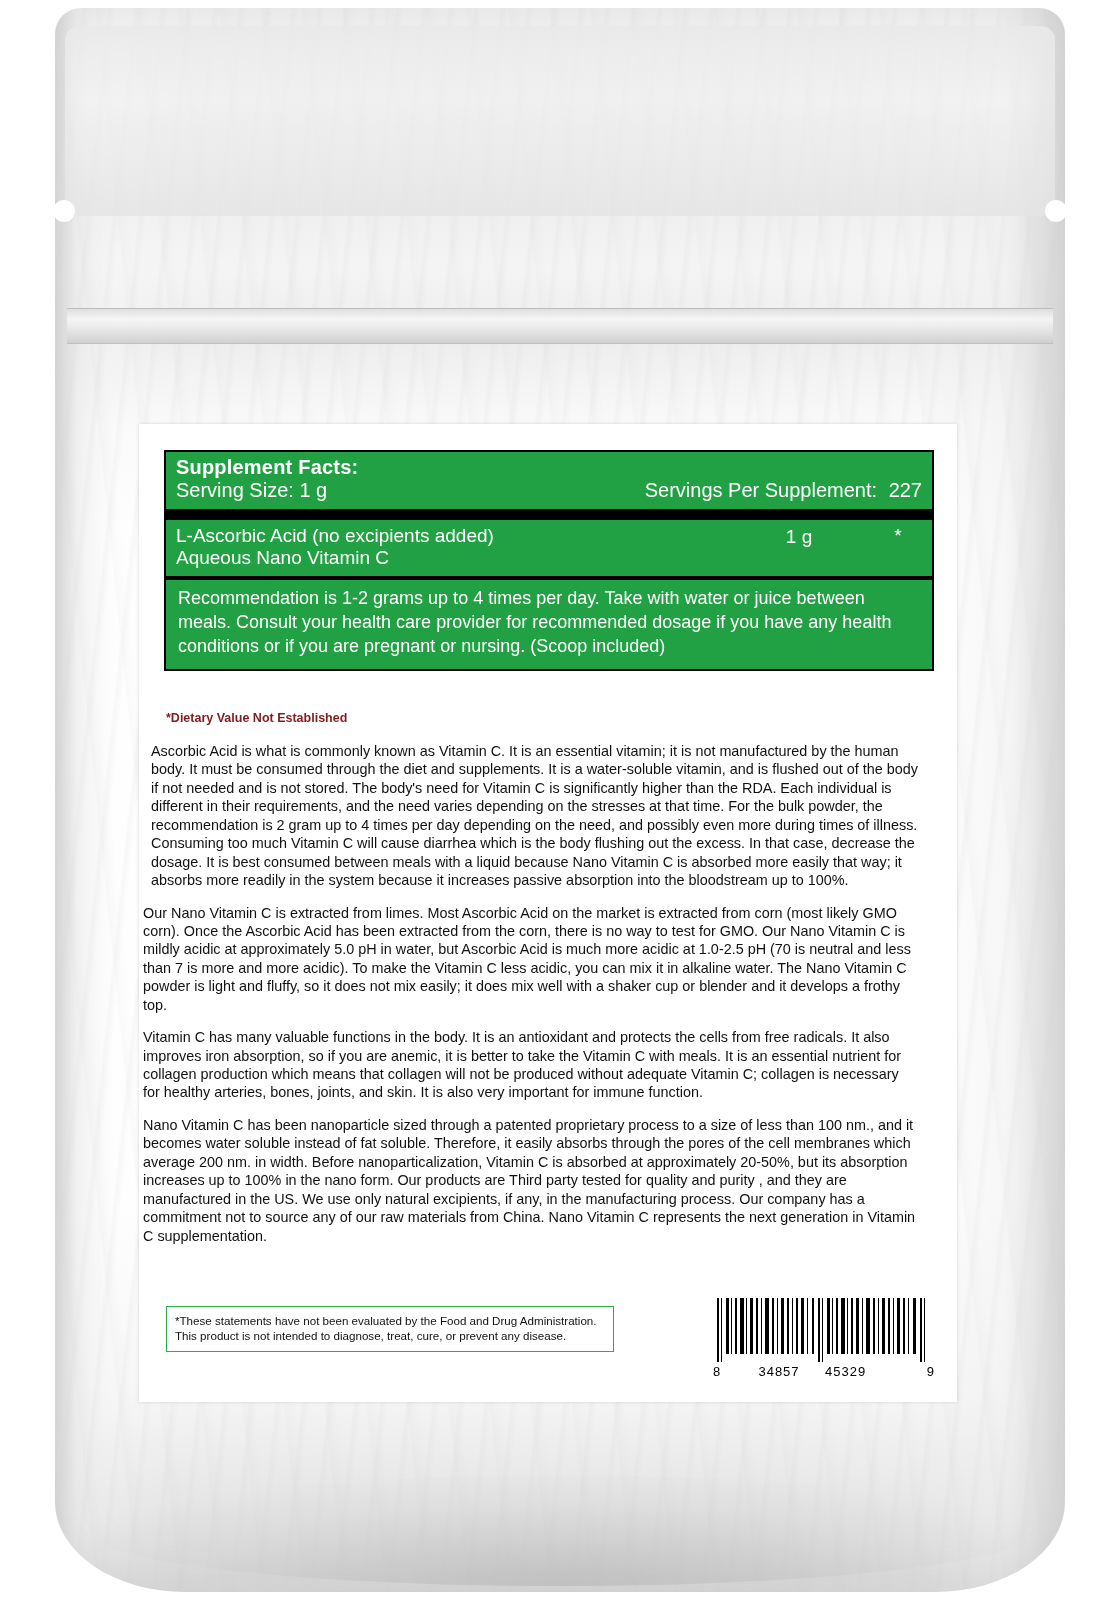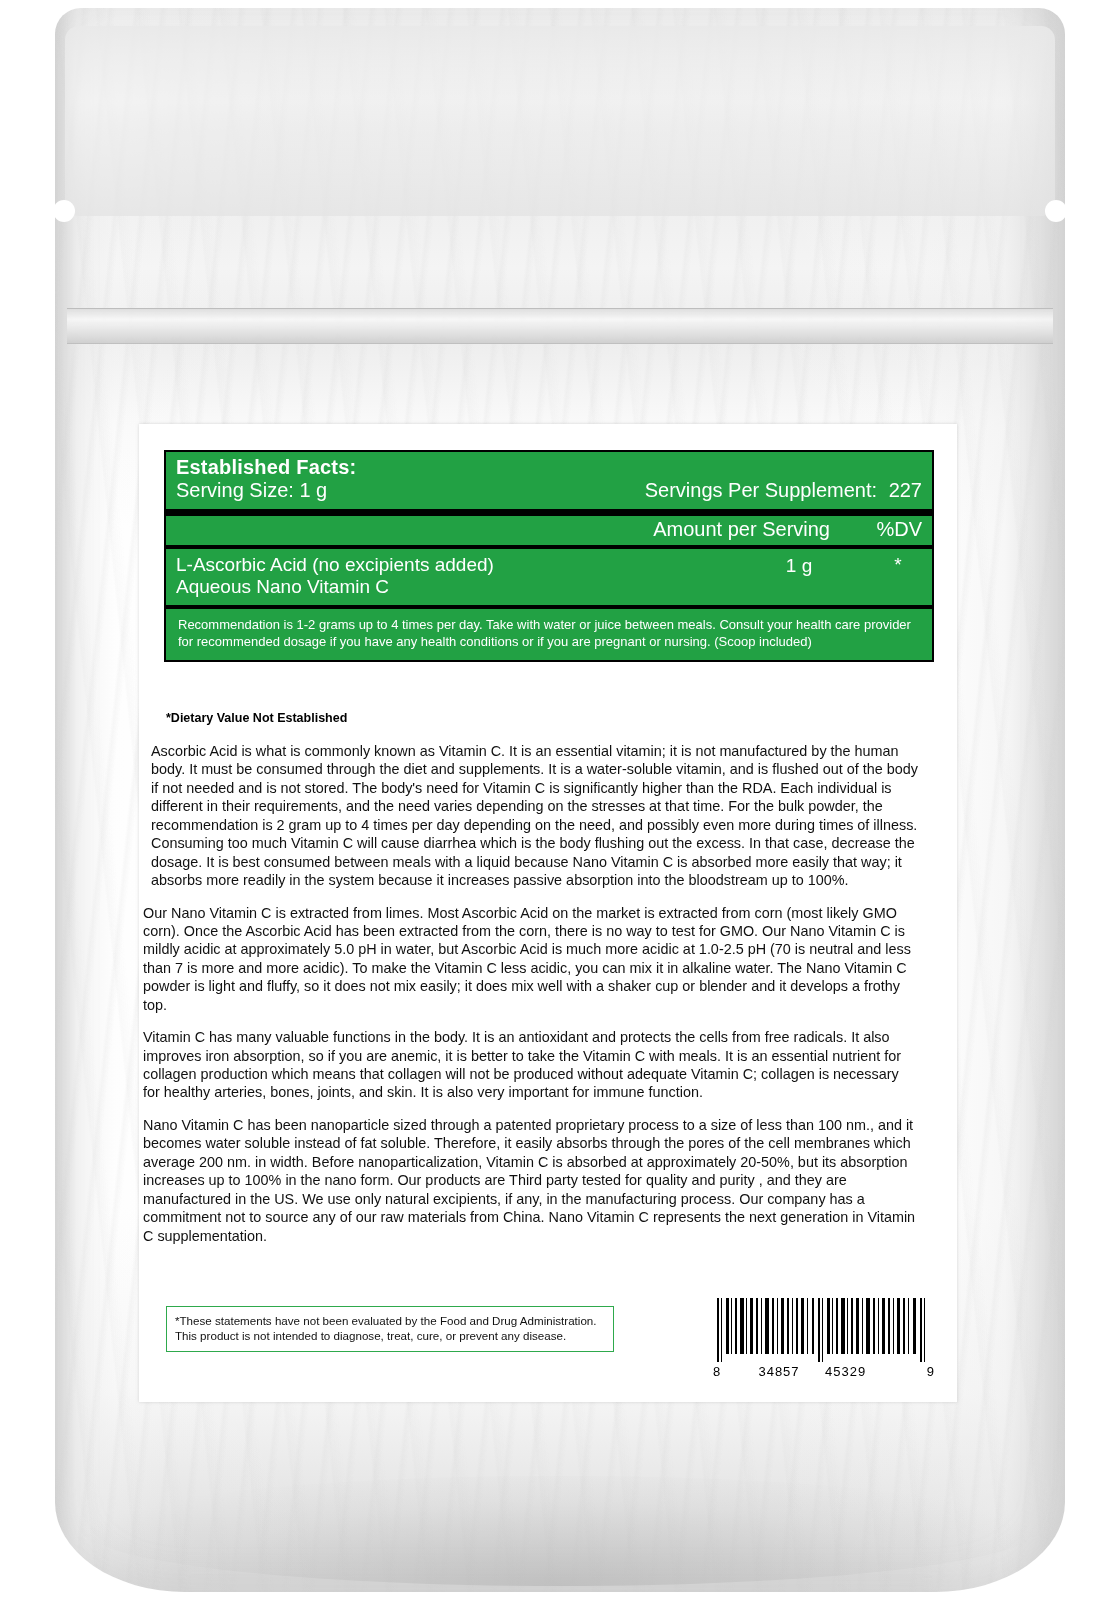--- a/index.html
+++ b/index.html
@@ -204,30 +204,30 @@
   }
   #ingredient-dv {
     width: 48px;
     text-align: center;
     font-size: 19px;
   }
 
   #recommendation {
     padding: 7px 12px 10px 12px;
     color: #fff;
-    font-size: 13px;
+    font-size: 18px;
     line-height: 1.33;
   }
 
   #dv-footnote {
     position: absolute;
     left: 27px;
     top: 287px;
     font-size: 12.5px;
-    color: #000000;
+    color: #7f1d1d;
     font-weight: bold;
   }
 
   
   #body-copy {
     position: absolute;
     left: 0px;
     top: 318px;
     width: 818px;
     padding: 0 18px 0 0;
@@ -291,39 +291,35 @@
   <div class="notch" id="notch-right"></div>
   <div id="pouch-zipper"></div>
   <div id="pouch-bottom-shadow"></div>
 </div>
 
 <div id="label">
 
   <div id="facts-panel">
 
     <div class="facts-row" id="facts-head">
-      <div id="facts-title">Established Facts:</div>
+      <div id="facts-title">Supplement Facts:</div>
       <div id="serving-line">
         <div>
           <span>Serving Size:</span>
           <span>1 g</span>
         </div>
         <div>
           <span id="servings-per-container">Servings Per Supplement:</span>
           <span>227</span>
         </div>
       </div>
     </div>
 
     <div class="rule-black"></div>
 
-    <div id="amount-row">
-      <span id="amount-label">Amount per Serving</span>
-      <span id="dv-label">%DV</span>
-    </div>
 
     <div class="rule-black-thin"></div>
 
     <div id="ingredient-row">
       <div id="ingredient-name">
         <div>L-Ascorbic Acid (no excipients added)</div>
         <div>Aqueous Nano Vitamin C</div>
       </div>
       <div id="ingredient-amount">1 g</div>
       <div id="ingredient-dv">*</div>

